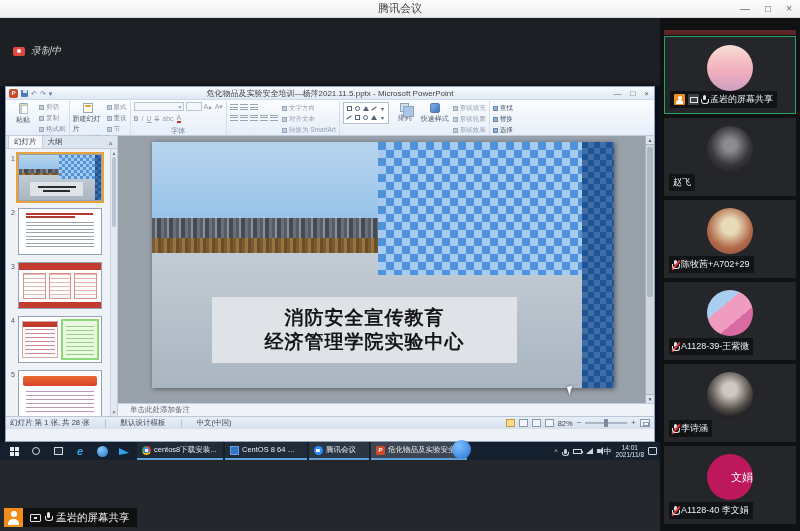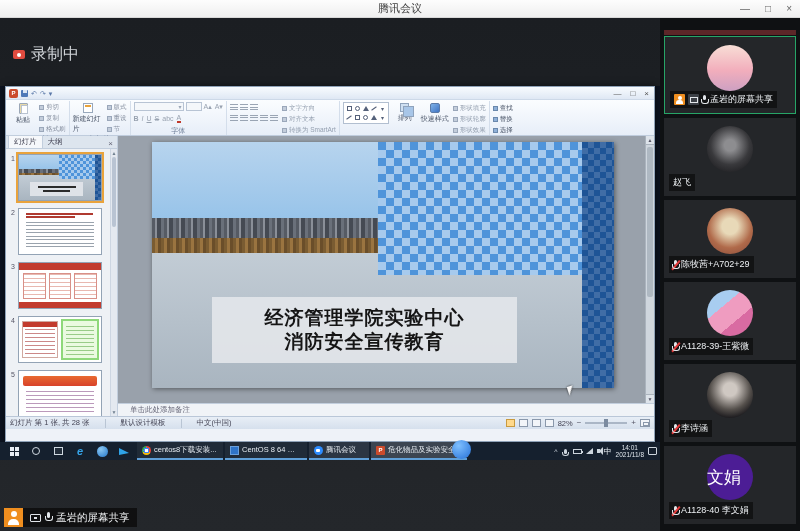--- a/index.html
+++ b/index.html
@@ -9,21 +9,21 @@
 
 #win-titlebar{position:absolute;left:0;top:0;width:800px;height:18px;background:linear-gradient(#fdfdfd,#efefef);border-bottom:1px solid #d8d8d8;display:flex;align-items:center;justify-content:center;font-size:11px;color:#3c3c3c;}
 #win-controls{position:absolute;right:8px;top:0;height:17px;display:flex;gap:15px;align-items:center;font-size:10px;color:#666;}
 #win-controls span{cursor:default;}
 
 
 #stage{position:absolute;left:0;top:18px;width:660px;height:513px;background:linear-gradient(#1b1e22,#24272b);}
 #recording{position:absolute;left:13px;top:26px;display:flex;align-items:center;gap:6px;}
 #rec-icon{width:12px;height:9px;background:#e04b3f;border-radius:2px;position:relative;}
 #rec-icon::after{content:"";position:absolute;left:4px;top:2.5px;width:4px;height:4px;background:#fff;border-radius:50%;}
-#recording .rec-text{font-size:16px;color:#cfd3d7;}
+#recording .rec-text{font-size:10px;color:#cfd3d7;font-style:italic;}
 
 
 #desktop{position:absolute;left:0;top:68px;width:660px;height:374px;background:#0c1320;}
 
 
 #pptwin{position:absolute;left:5px;top:0;width:650px;height:356px;background:#eef2f8;border:1px solid #8fa2b8;box-shadow:0 0 7px rgba(0,0,0,.55);}
 .ppt-titlebar{height:13px;background:linear-gradient(#f8fbfe,#dfe8f4);display:flex;align-items:center;position:relative;border-bottom:1px solid #cdd9e8;}
 .qat{display:flex;align-items:center;gap:3px;padding-left:3px;z-index:2;}
 .ppt-logo{width:9px;height:9px;background:#cb4b2c;border-radius:2px;color:#fff;font-size:6px;font-weight:bold;display:flex;align-items:center;justify-content:center;}
 .ic-save{width:7px;height:7px;background:#4f79b8;border-radius:1px;position:relative;}
@@ -201,21 +201,21 @@
 #sidebar{position:absolute;left:660px;top:18px;width:140px;height:513px;background:#0f1113;}
 .red-strip{position:absolute;left:4px;right:4px;top:12px;height:5px;background:#5c2628;}
 .tile{position:absolute;left:4px;width:132px;height:78px;background:#242629;overflow:hidden;}
 .tile.active{border:1px solid #27a567;}
 .avatar{position:absolute;left:50%;top:8px;margin-left:-23px;width:46px;height:46px;border-radius:50%;}
 .av1{background:linear-gradient(180deg,#f8ded6 0%,#f2aebc 55%,#cda0c2 100%);}
 .av2{background:radial-gradient(circle at 50% 42%,#8d8d90 0 16%,#39393c 55%,#232326 80%);}
 .av3{background:radial-gradient(circle at 50% 40%,#e8d9b8 0 22%,#b06a4a 60%,#84493a);}
 .av4{background:linear-gradient(140deg,#a8cdf0 0 35%,#ef9cc0 35% 65%,#d96ba2 65%);}
 .av5{background:radial-gradient(circle at 50% 38%,#cfc8c2 0 18%,#55504c 55%,#17161a 80%);}
-.av6{background:#4c1d95;display:flex;align-items:center;justify-content:flex-start;color:#fff;font-size:17px;}
+.av6{background:#be185d;display:flex;align-items:center;justify-content:flex-end;color:#fff;font-size:11px;}
 .tile-label{position:absolute;left:5px;bottom:5px;background:rgba(8,8,8,.62);display:flex;align-items:center;gap:3px;padding:2px 4px;font-size:9px;color:#eceff2;max-width:122px;white-space:nowrap;}
 .badge-person{width:11px;height:11px;background:#ef8e1f;border-radius:1px;position:relative;flex:none;}
 .badge-person::before{content:"";position:absolute;left:3.5px;top:1.5px;width:4px;height:4px;background:#fff;border-radius:50%;}
 .badge-person::after{content:"";position:absolute;left:2px;bottom:1px;width:7px;height:4px;background:#fff;border-radius:3px 3px 0 0;}
 .badge-screen{width:11px;height:11px;background:#3c4046;border-radius:1px;position:relative;flex:none;}
 .badge-screen::after{content:"";position:absolute;left:1.5px;top:2.5px;width:6px;height:4px;border:1px solid #e4e7ea;}
 .tile .mic{height:9px;}
 .tile .mic::before{height:5px;}
 .tile .mic::after{top:3.5px;}
 </style>
@@ -243,20 +243,21 @@
     <div id="pptwin">
 
       <div class="ppt-titlebar">
         <div class="qat">
           <span class="ppt-logo">P</span>
           <span class="ic-save"></span>
           <span class="qat-arrow">↶</span>
           <span class="qat-arrow">↷</span>
           <span class="qat-arrow">▾</span>
         </div>
+        <span class="ppt-title">危化物品及实验安全培训—杨萍2021.11.5.pptx - Microsoft PowerPoint</span>
         <div class="ppt-controls">
           <span>—</span>
           <span>□</span>
           <span>×</span>
         </div>
       </div>
 
 
       <div class="ribbon">
         <div class="rgroup">
@@ -497,22 +498,22 @@
         <div class="right-col">
           <div class="editor">
             <div class="slide">
               <div class="lake"></div>
               <div class="sky"></div>
               <div class="skyline"></div>
               <div class="trees"></div>
               <div class="mosT checker"></div>
               <div class="mosR checker-dk"></div>
               <div class="titlebox">
+                <span class="slide-title-line">消防安全宣传教育</span>
                 <span class="slide-title-line">经济管理学院实验中心</span>
-                <span class="slide-title-line">消防安全宣传教育</span>
               </div>
             </div>
             <div class="ed-scroll">
               <span class="sarr">▲</span>
               <span class="sthumb"></span>
               <span class="sarr bot">▼</span>
             </div>
             <span class="cursor"></span>
           </div>
           <div class="notes">

